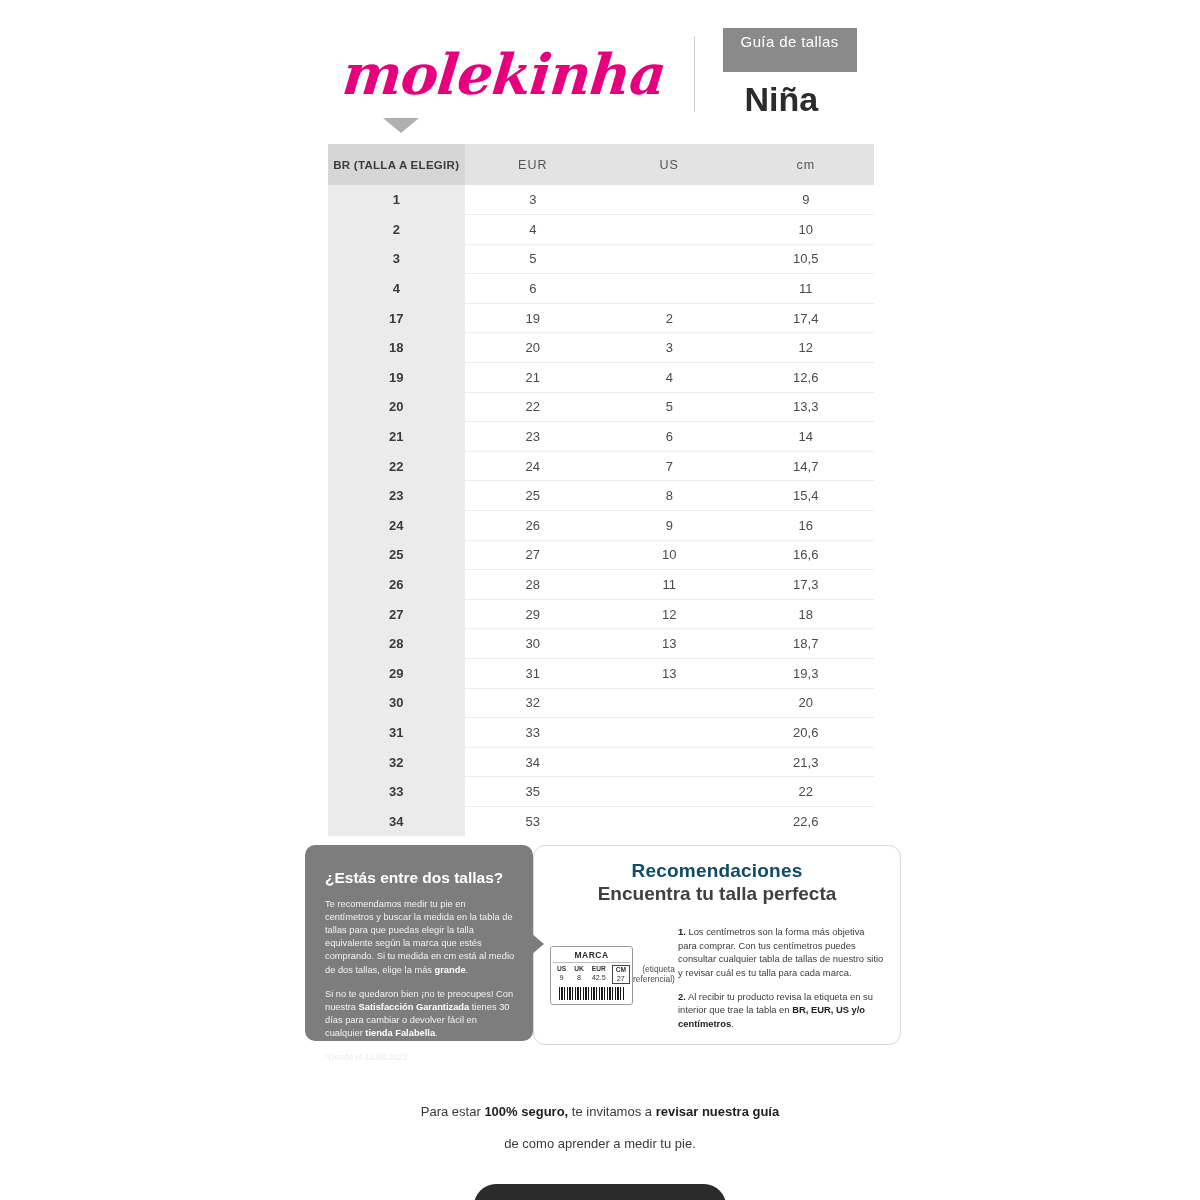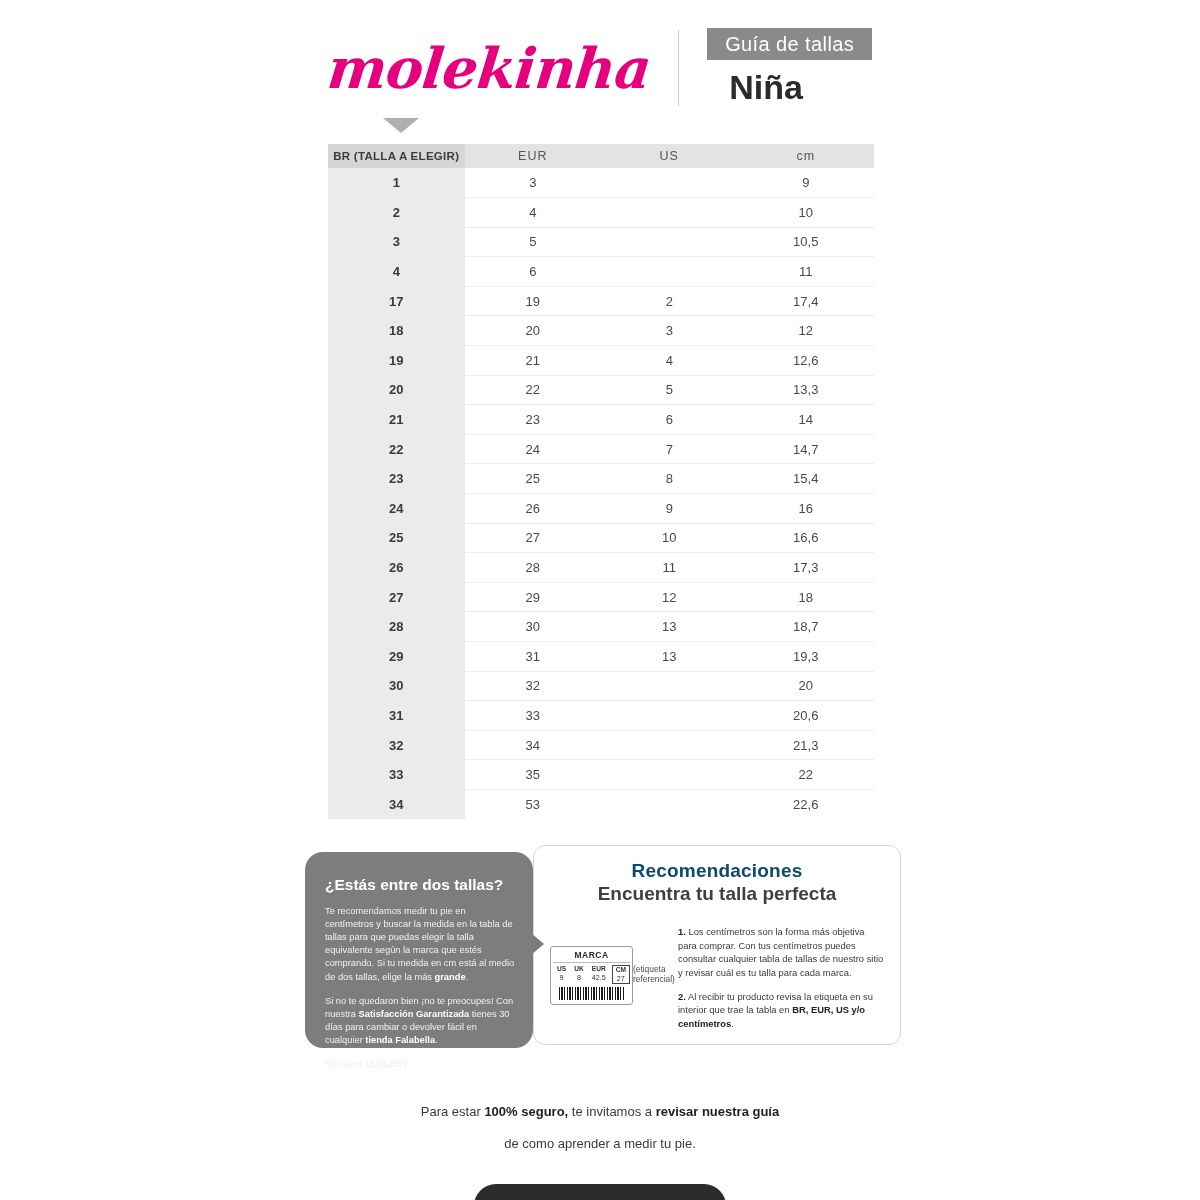--- a/index.html
+++ b/index.html
@@ -42,23 +42,23 @@
     background: #cfcfcf;
   }
   .header-right {
     display: flex;
     flex-direction: column;
     align-items: flex-start;
   }
   .guide-chip {
     background: #8a8a8a;
     color: #ffffff;
-    font-size: 20px;
+    font-size: 15px;
     letter-spacing: .4px;
-    padding: 5px 18px 4px 18px;
+    padding: 5px 18px 22px 18px;
     white-space: nowrap;
   }
   .guide-title {
     font-size: 34px;
     font-weight: bold;
     color: #2b2b2b;
     margin-top: 8px;
     padding-left: 22px;
   }
 
@@ -86,21 +86,21 @@
     border-collapse: collapse;
     width: 100%;
     font-size: 13px;
   }
   table.sizes th {
     background: #e3e3e3;
     color: #3c3c3c;
     font-size: 12.5px;
     font-weight: bold;
     letter-spacing: .3px;
-    height: 24px;
+    height: 41px;
     padding: 0;
     border: none;
   }
   table.sizes th.th-br {
     background: #d6d6d6;
     font-size: 11.5px;
   }
   table.sizes th.th-plain {
     font-weight: normal;
     color: #555;
@@ -128,25 +128,25 @@
   
   .panels {
     position: absolute;
     left: 305px;
     top: 845px;
     width: 596px;
     height: 200px;
   }
   .gray-panel {
     position: absolute;
-    left: 0; top: 7px;
+    left: 0; top: 0;
     width: 228px;
     height: 196px;
     background: #7d7d7d;
-    border-radius: 18px;
+    border-radius: 10px;
     color: #ffffff;
     padding: 24px 18px 16px 20px;
   }
   .gray-panel h3 {
     margin: 0 0 10px 0;
     font-size: 15.5px;
     font-weight: bold;
     line-height: 1.2;
   }
   .gray-panel p {
@@ -254,21 +254,21 @@
       #ffffff 1px, #ffffff 2px,
       #1a1a1a 2px, #1a1a1a 4px,
       #ffffff 4px, #ffffff 5px,
       #1a1a1a 5px, #1a1a1a 6px,
       #ffffff 6px, #ffffff 8px
     );
   }
   .tag-caption {
     font-size: 8.4px;
     color: #4a4a4a;
-    text-align: left;
+    text-align: right;
   }
   .rec-right {
     flex: 1;
     padding-top: 18px;
   }
   .rec-right p {
     margin: 0 0 10px 0;
     font-size: 9.4px;
     line-height: 1.45;
     color: #3b3b3b;

